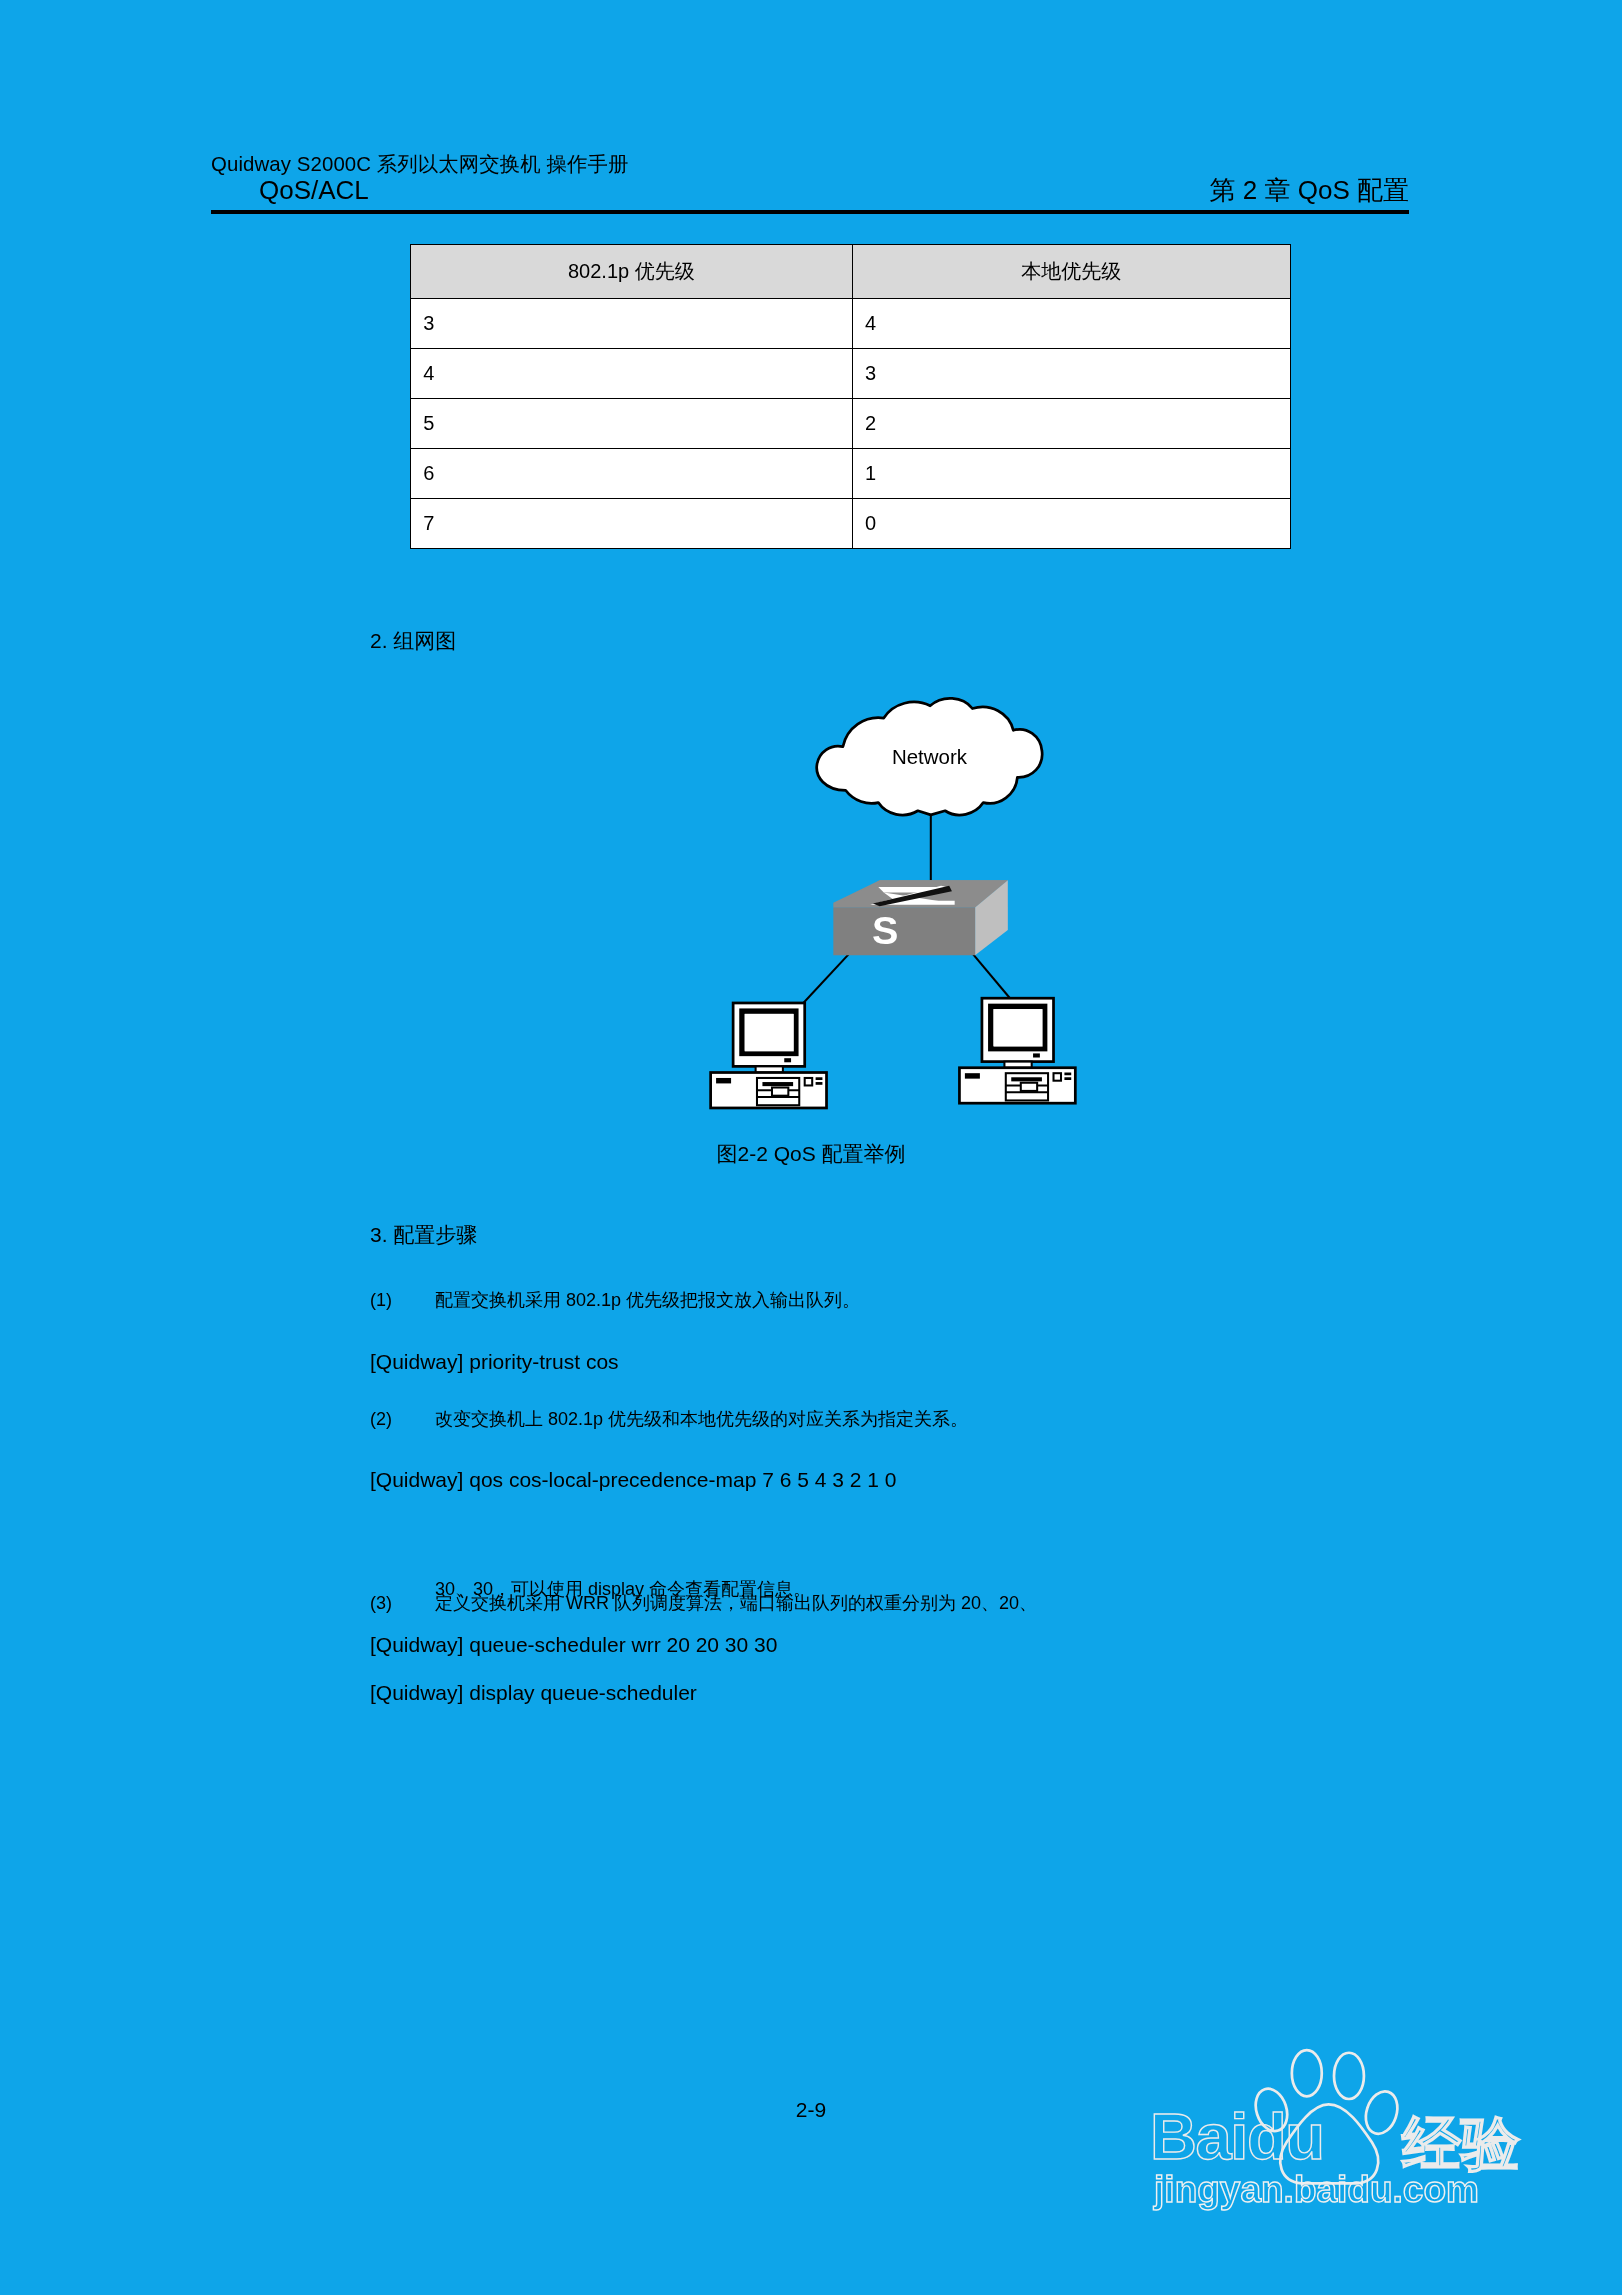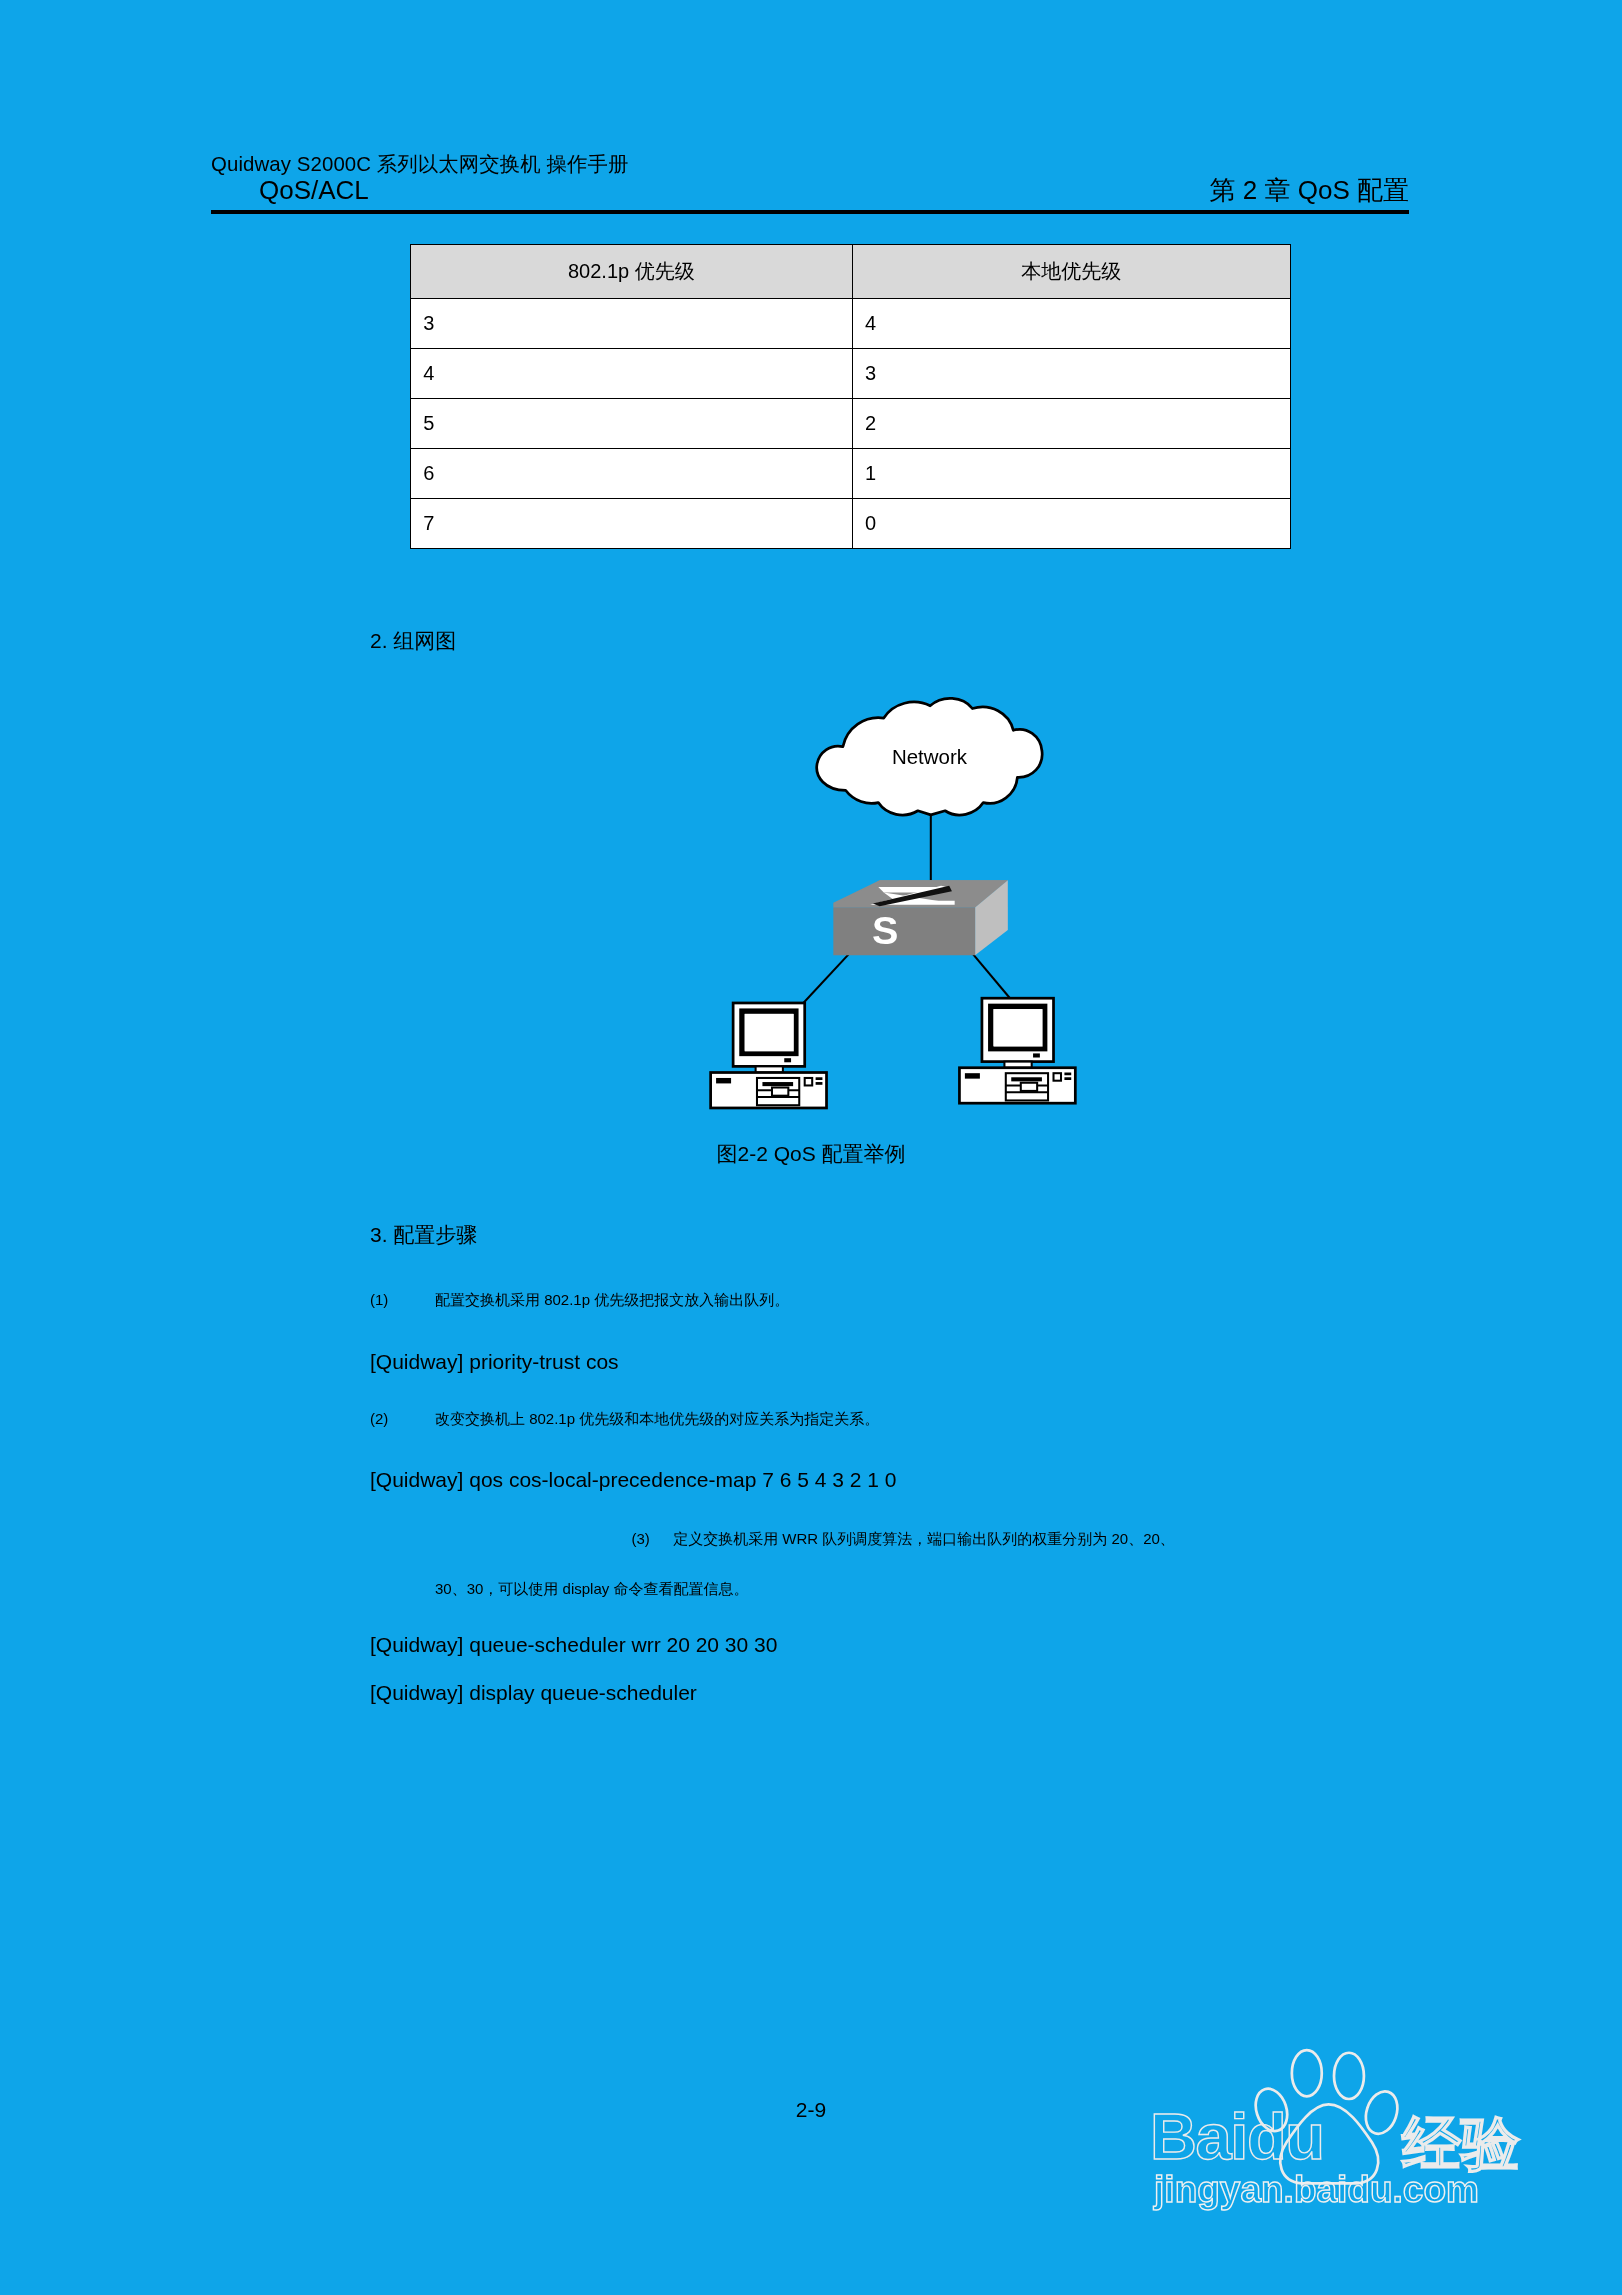--- a/index.html
+++ b/index.html
@@ -94,21 +94,21 @@
   .section-head {
     position: absolute;
     left: 370px;
     font-size: 21px;
     line-height: 27px;
     white-space: nowrap;
   }
   .step {
     position: absolute;
     left: 370px;
-    font-size: 15px;
+    font-size: 18px;
     line-height: 40px;
     width: 1043px;
   }
   .step .num {
     display: inline-block;
     width: 65px;
   }
   .step .cont {
     display: inline-block;
     margin-left: 65px;
@@ -330,21 +330,21 @@
   </div>
 
   <div class="cmd" style="top:1347px;">[Quidway] priority-trust cos</div>
 
   <div class="step" style="top:1399px;">
     <span class="num">(2)</span><span>改变交换机上 802.1p 优先级和本地优先级的对应关系为指定关系。</span>
   </div>
 
   <div class="cmd" style="top:1465px;text-align:center;">[Quidway] qos cos-local-precedence-map 7 6 5 4 3 2 1 0</div>
 
-  <div class="step" style="top:1519px;text-align:center;">
+  <div class="step" style="top:1583px;">
     <span class="num">(3)</span><span>定义交换机采用 WRR 队列调度算法，端口输出队列的权重分别为 20、20、</span>
   </div>
   <div class="step" style="top:1569px;">
     <span class="cont">30、30，可以使用 display 命令查看配置信息。</span>
   </div>
 
   <div class="cmd" style="top:1630px;">[Quidway] queue-scheduler wrr 20 20 30 30</div>
   <div class="cmd" style="top:1678px;">[Quidway] display queue-scheduler</div>
 
   <div class="page-number">2-9</div>

